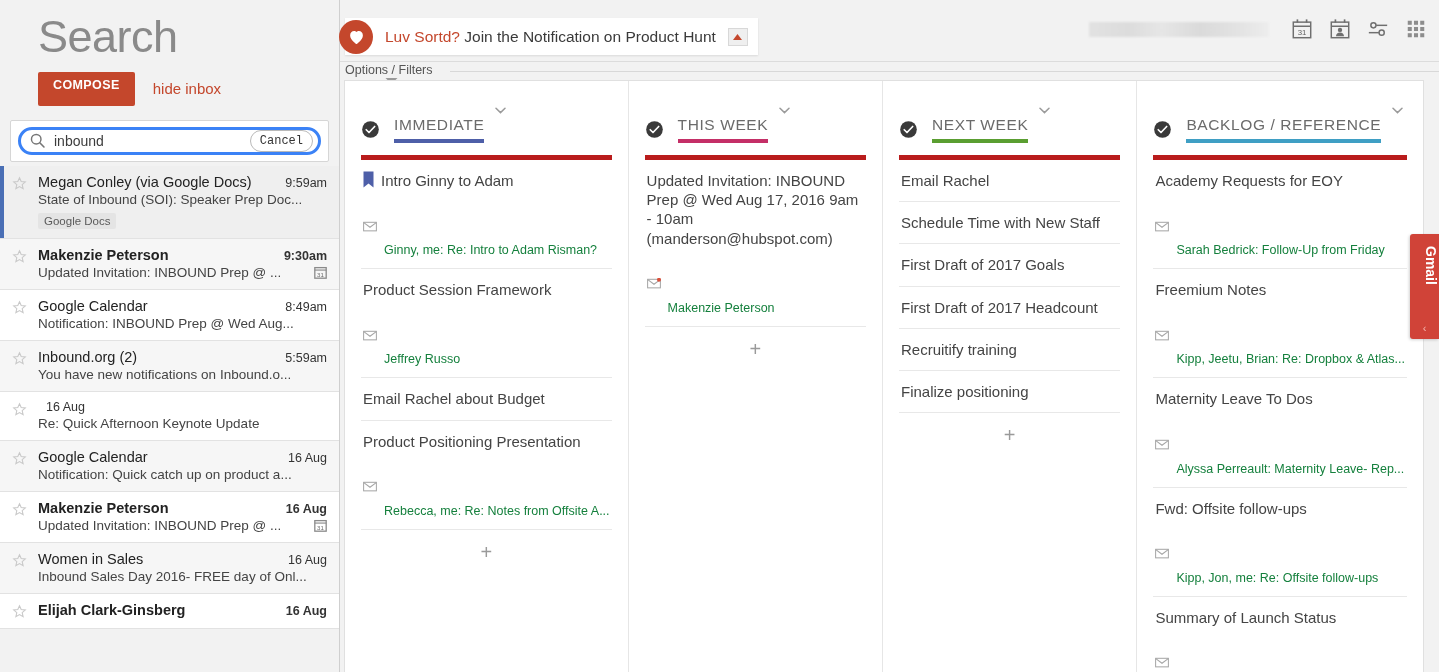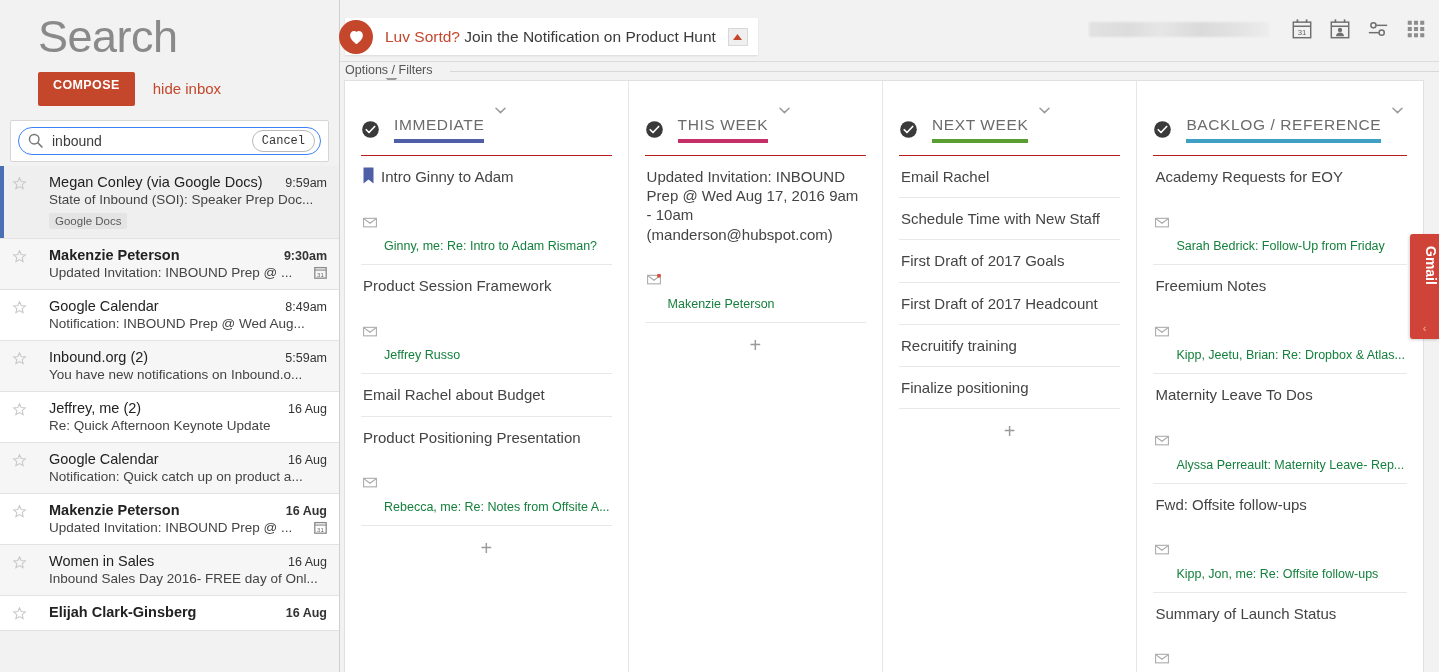--- a/index.html
+++ b/index.html
@@ -52,21 +52,21 @@
   }
   #search-wrap {
     margin: 14px 10px 0 10px;
     background: #fff;
     border: 1px solid #d6d6d6;
     border-radius: 2px;
     padding: 6px 7px;
   }
   #search-field {
     display: flex; align-items: center;
-    border: 1px solid #3b82f6;
+    border: 3px solid #3b82f6;
     border-radius: 14px;
     background: #fff;
     height: 28px;
     padding: 0 5px 0 8px;
   }
   #search-icon { flex: 0 0 auto; width: 17px; height: 17px; display:block; }
   #search-input {
     flex: 1 1 auto;
     border: none; outline: none;
     font-size: 14px;
@@ -88,21 +88,20 @@
   }
 
   #mail-list { margin-top: 4px; }
   .mail-row {
     position: relative;
     border-bottom: 1px solid #e2e2e2;
     padding: 8px 12px 9px 12px;
     display: flex;
     background: #ffffff;
     cursor: pointer;
-    gap: 11px;
   }
   .mail-row.alt { background: #f6f6f6; }
   .mail-row.selected { background: #efefef; }
   .mail-row.selected:before {
     content: ""; position: absolute; left: 0; top: 0; bottom: 0;
     width: 4px; background: #4a6fb5;
   }
   .star-cell { flex: 0 0 26px; padding-top: 2px; }
   .star-icon { width: 15px; height: 15px; display: block; }
   .mail-body { flex: 1 1 auto; min-width: 0; }
@@ -216,21 +215,21 @@
   }
   .col-check { width: 19px; height: 19px; flex: 0 0 auto; display: block; cursor: pointer; }
   .col-title-wrap { margin-left: 14px; }
   .col-title {
     font-size: 15.5px; color: #6b6b6b;
     letter-spacing: 0.6px;
     white-space: nowrap;
   }
   .col-underline { height: 4px; margin-top: 5px; }
   .col-caret { margin-left: 11px; display: block; cursor: pointer; align-self: flex-start; margin-top: 4px; }
-  .card-stack { border-top: 1px solid #b91c1c; }
+  .card-stack { border-top: 5px solid #b91c1c; }
   .card {
     border-bottom: 1px solid #e8e8e8;
     padding: 11px 2px 11px 2px;
     cursor: pointer;
     position: relative;
   }
   .card-title-row { display: flex; align-items: flex-start; }
   .card-flag { flex: 0 0 auto; width: 11px; height: 17px; margin-right: 7px; display:block; }
   .card-title {
     font-size: 15px; color: #444; line-height: 1.28;
@@ -371,21 +370,20 @@
           </div>
         </div>
         <div class="mail-row">
           <div class="star-cell">
             <svg class="star-icon" viewBox="0 0 24 24">
               <path d="M12 2.8l2.7 6.1 6.6.6-5 4.4 1.5 6.5-5.8-3.5-5.8 3.5 1.5-6.5-5-4.4 6.6-.6z" fill="none" stroke="#c9c9c9" stroke-width="1.7"></path>
             </svg>
           </div>
           <div class="mail-body">
             <div class="mail-line1">
-              <div class="mail-sender">Jeffrey, me (2)</div>
               <div class="mail-time">16 Aug</div>
             </div>
             <div class="mail-line2">
               <div class="mail-subject">Re: Quick Afternoon Keynote Update</div>
             </div>
           </div>
         </div>
         <div class="mail-row alt">
           <div class="star-cell">
             <svg class="star-icon" viewBox="0 0 24 24">

